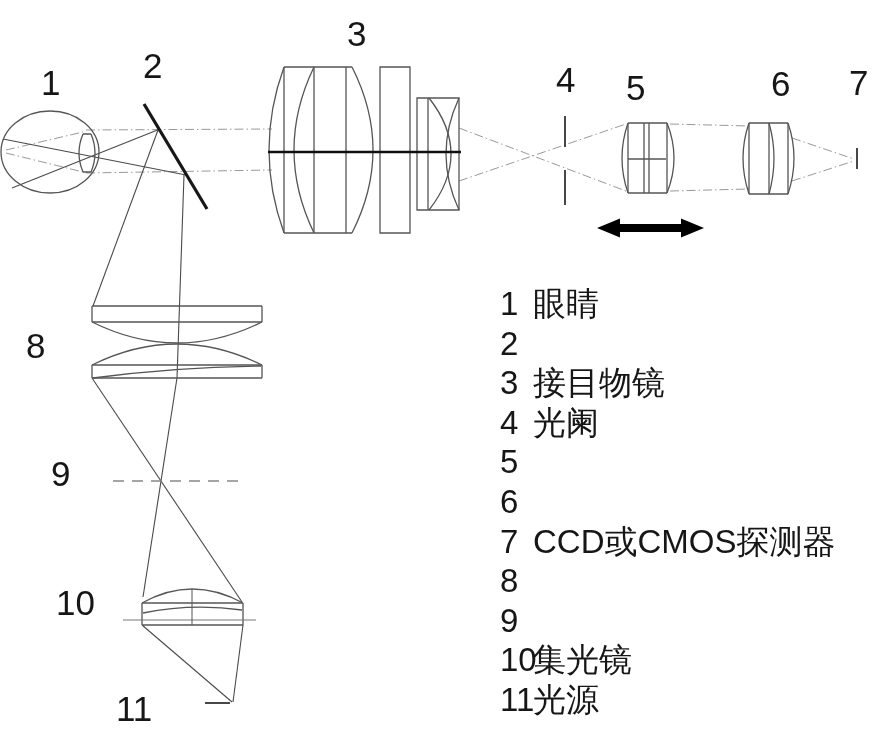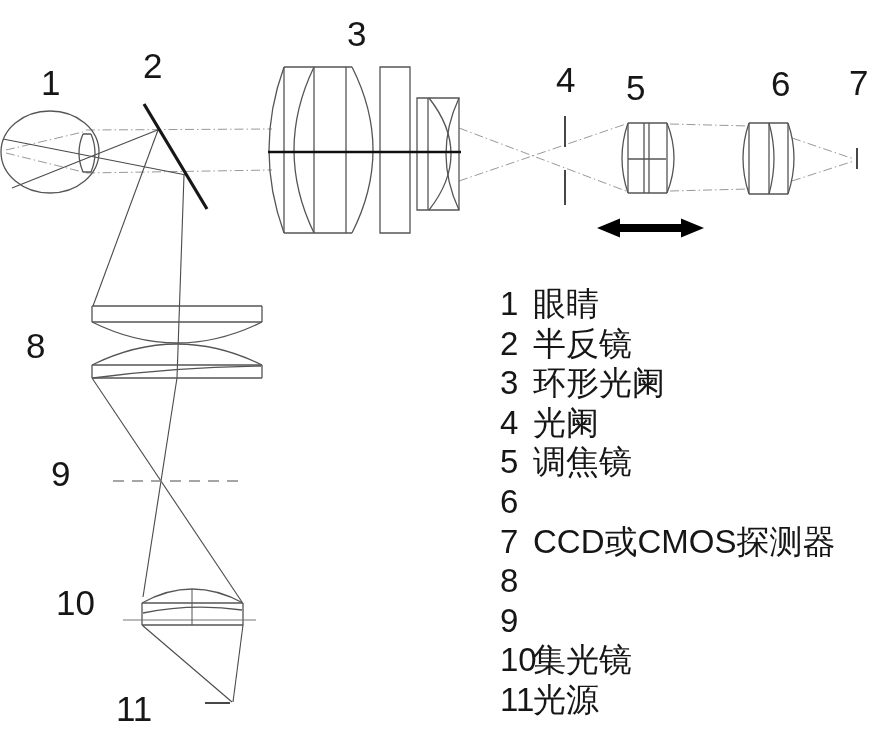--- a/index.html
+++ b/index.html
@@ -124,33 +124,31 @@
   <div class="num" style="left:56px;top:585px;">10</div>
   <div class="num" style="left:116px;top:691px;">11</div>
 
   <div class="legend">
     <div class="legend-row">
       <span class="legend-num">1</span>
       <span class="legend-label">眼睛</span>
     </div>
     <div class="legend-row">
       <span class="legend-num">2</span>
-      <span class="legend-label">半反镜</span>
     </div>
     <div class="legend-row">
       <span class="legend-num">3</span>
-      <span class="legend-label">环形光阑</span>
+      <span class="legend-label">接目物镜</span>
     </div>
     <div class="legend-row">
       <span class="legend-num">4</span>
       <span class="legend-label">光阑</span>
     </div>
     <div class="legend-row">
       <span class="legend-num">5</span>
-      <span class="legend-label">调焦镜</span>
     </div>
     <div class="legend-row">
       <span class="legend-num">6</span>
     </div>
     <div class="legend-row">
       <span class="legend-num">7</span>
       <span class="legend-label">CCD或CMOS探测器</span>
     </div>
     <div class="legend-row">
       <span class="legend-num">8</span>

